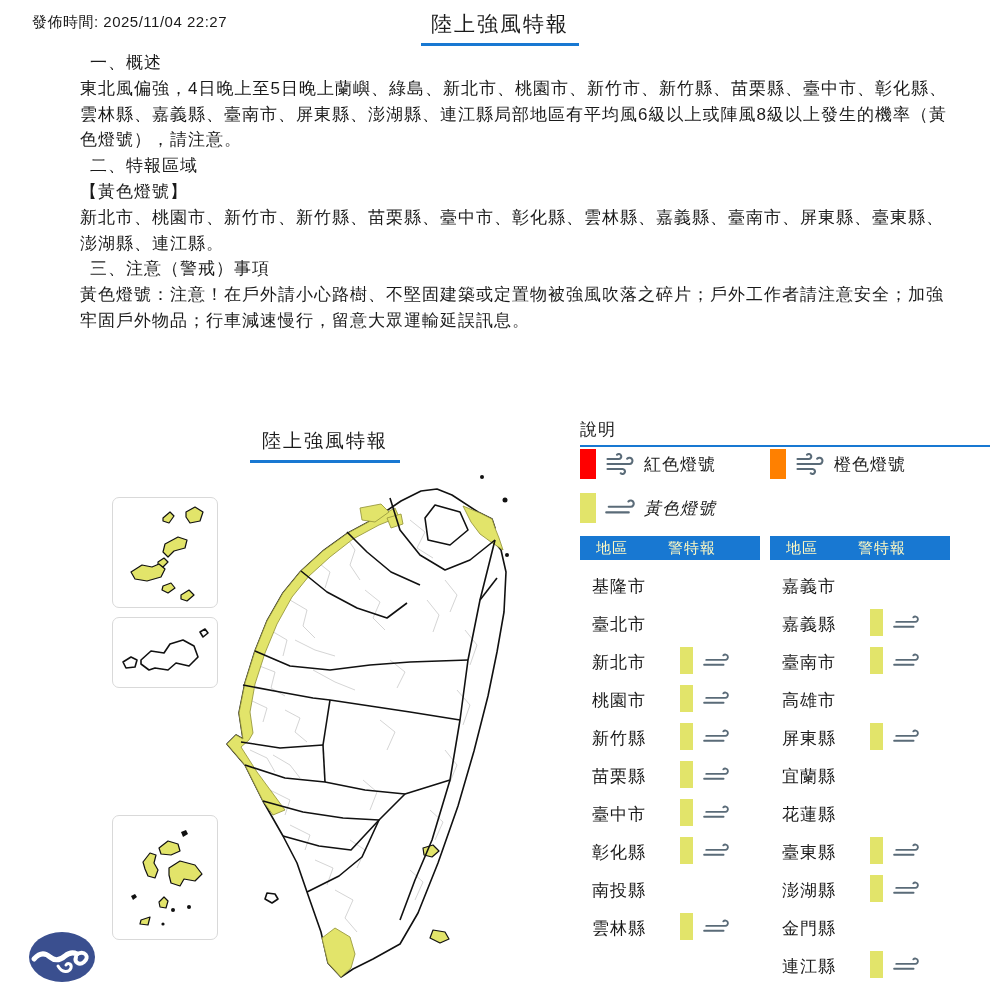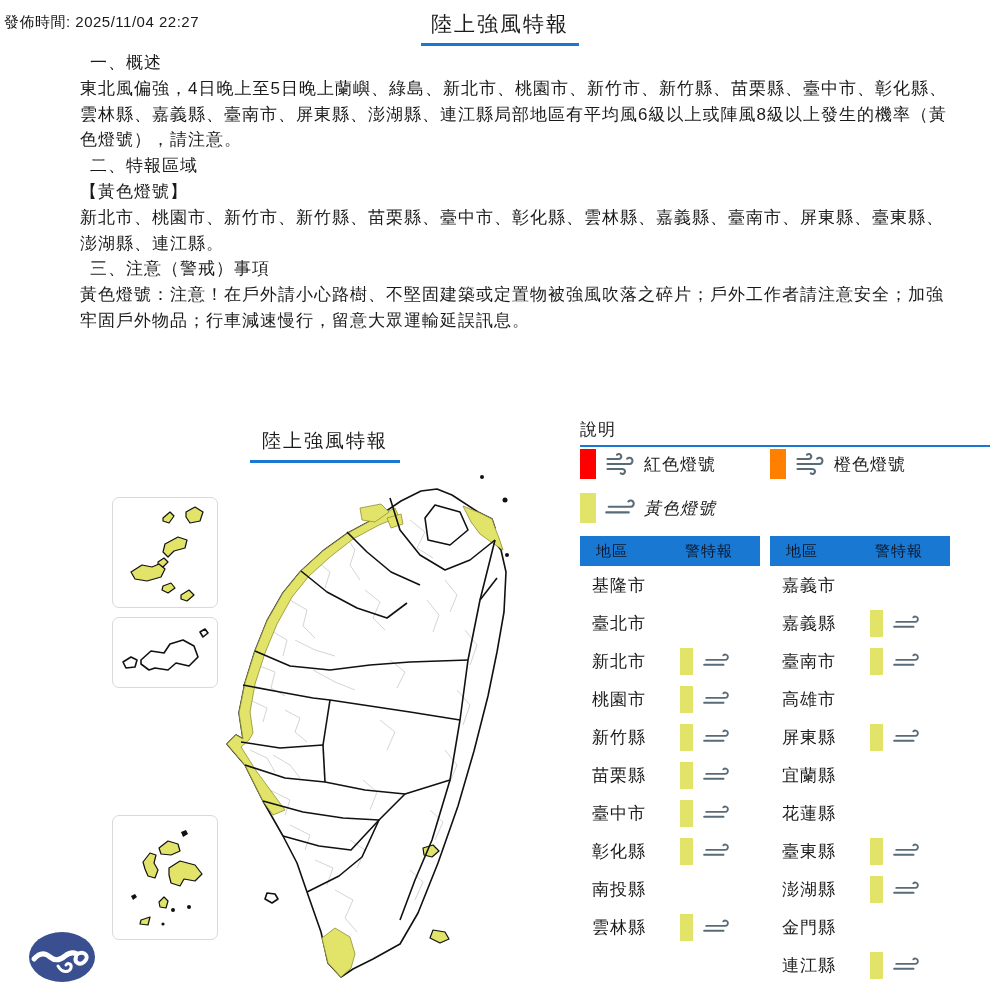--- a/index.html
+++ b/index.html
@@ -4,21 +4,21 @@
 <style>
   :root{
     --accent:#1878d2; --yellow:#e2e46a; --red:#ff0000; --orange:#ff8000;
     --navy:#3a4f8f; --ink:#1a1a1a; --wind:#5a6b78; --inset_border:#d9d9d9;
     --township:#c9c9c9; --county:#111111;
   }
   *{box-sizing:border-box;margin:0;padding:0;}
   html,body{width:1000px;height:1000px;background:#ffffff;overflow:hidden;}
   body{position:relative;font-family:"Liberation Sans","DejaVu Sans",sans-serif;color:var(--ink);}
 
-  .publish-time{position:absolute;left:4px;top:13px;font-size:15px;letter-spacing:.5px;}
+  .publish-time{position:absolute;left:32px;top:13px;font-size:15px;letter-spacing:.5px;}
   .main-title{position:absolute;top:10px;left:0;width:100%;text-align:center;font-size:21px;}
   .main-title span{display:inline-block;padding:0 10px 5px 10px;border-bottom:3px solid var(--accent);letter-spacing:2px;}
 
   .bulletin{position:absolute;left:62px;top:50px;width:880px;font-size:17px;line-height:25.8px;letter-spacing:1px;margin-left:18px;}
   .bulletin .sec-title{padding-left:10px;}
 
   
   .map-title{position:absolute;left:250px;top:428px;font-size:19px;letter-spacing:2px;}
   .map-title span{display:inline-block;padding:0 12px 6px 12px;border-bottom:3px solid var(--accent);}
   .inset{position:absolute;background:#fff;border:1px solid var(--inset_border);border-radius:7px;}
@@ -39,24 +39,24 @@
   .legend-panel{position:absolute;left:580px;top:418px;width:410px;}
   .legend-title{font-size:17px;letter-spacing:1px;padding-bottom:4px;border-bottom:2px solid var(--accent);font-family:Liberation Mono, monospace;}
   .legend-row{position:absolute;display:flex;align-items:center;gap:7px;}
   .swatch{width:16px;height:30px;display:inline-block;}
   .legend-label{font-size:17px;letter-spacing:1px;}
   .wind-icon{flex:0 0 auto;}
 
   .rtable{position:absolute;width:180px;}
   .rtable-left{left:580px;top:536px;}
   .rtable-right{left:770px;top:536px;}
-  .thead{display:flex;background:var(--accent);color:#0f172a;height:30px;align-items:center;font-size:15px;letter-spacing:1px;gap:17px;}
+  .thead{display:flex;background:var(--accent);color:#fef9c3;height:24px;align-items:center;font-size:15px;letter-spacing:1px;}
   .thead .th-region{width:88px;padding-left:16px;}
   .thead .th-warning{flex:1;}
-  .trow{display:flex;align-items:center;height:38px;margin-top:0;}
+  .trow{display:flex;align-items:flex-end;height:38px;margin-top:0;}
   .trow .tregion{width:100px;padding-left:12px;font-size:17px;letter-spacing:1px;}
   .trow .twarn{display:flex;align-items:center;gap:7px;}
   .wbox{width:13px;height:27px;background:var(--yellow);display:inline-block;}
 </style>
 </head>
 <body>
 
 <div class="publish-time">發佈時間: 2025/11/04 22:27</div>
 <div class="main-title">
   <span>陸上強風特報</span>

